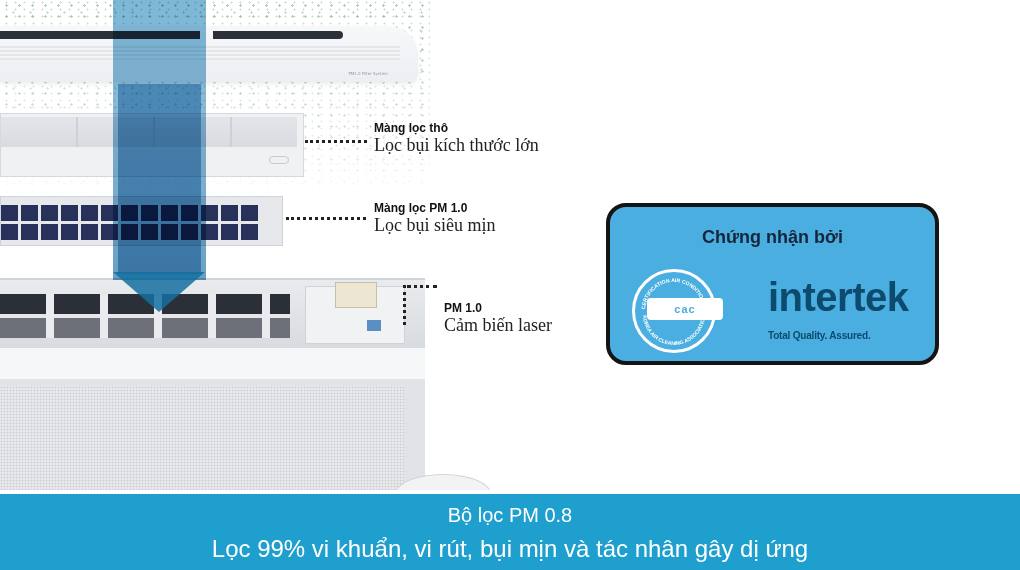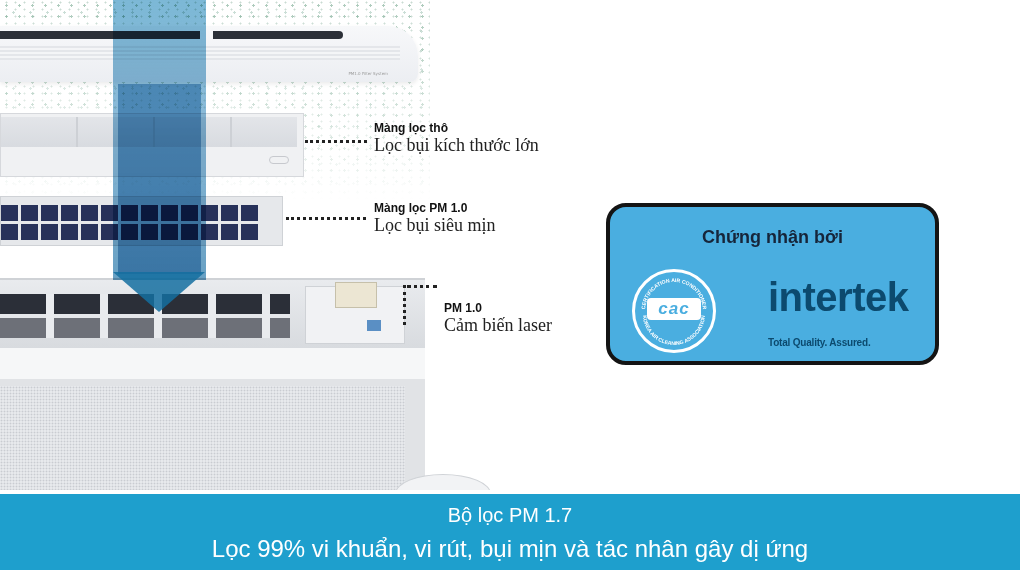--- a/index.html
+++ b/index.html
@@ -92,26 +92,26 @@
     .c2 { left: 374px; top: 199px; }
     .c3 { left: 444px; top: 263px; margin-top: 36px; }
 
     
     .cert { position: absolute; left: 606px; top: 203px; width: 333px; height: 162px;
       background: #4aaee0; border: 4px solid #141414; border-radius: 20px; }
     .cert .heading { position: absolute; left: 0; right: 0; top: 20px; text-align: center;
       font-family: Liberation Sans, sans-serif; font-size: 18px; font-weight: bold; color: #16253a; }
     .cac { position: absolute; left: 22px; top: 62px; width: 84px; height: 84px; border-radius: 50%;
       border: 3px solid #fff; }
-    .cac .mark { position: absolute; left: 12px; top: 26px; width: 54px; height: 22px; background: #fff; border-radius: 4px;
-      color: #4aaee0; font-family: "Liberation Sans", sans-serif; font-weight: bold; font-size: 17px; line-height: 22px; text-align: center; letter-spacing: 1px; font-style: italic; }
+    .cac .mark { position: absolute; left: 12px; top: 26px; width: 76px; height: 22px; background: #fff; border-radius: 4px;
+      color: #4aaee0; font-family: "Liberation Sans", sans-serif; font-weight: bold; font-size: 11px; line-height: 22px; text-align: center; letter-spacing: 1px; }
     .cac .ring-text { position: absolute; left: 0; top: 0; width: 78px; height: 78px; }
     .intertek { position: absolute; left: 158px; top: 70px; color: #0c4a6e; }
     .intertek .name { font-family: "Liberation Sans", sans-serif; font-weight: bold; font-size: 40px; line-height: 40px; letter-spacing: -0.5px; }
-    .intertek .tag { font-family: "Liberation Sans", sans-serif; font-weight: bold; font-size: 10px; margin-top: 20px; letter-spacing: -0.2px; }
+    .intertek .tag { font-family: "Liberation Sans", sans-serif; font-weight: bold; font-size: 10px; margin-top: 13px; letter-spacing: -0.2px; }
 
     
     .caption { position: absolute; left: 0; top: 494px; width: 1020px; height: 76px; background: #1e9fcd; color: #fff;
       text-align: center; font-family: "Liberation Sans", sans-serif; }
     .caption .line1 { position: absolute; left: 0; right: 0; top: 8px; font-size: 20px; line-height: 26px; }
     .caption .line2 { position: absolute; left: 0; right: 0; top: 42px; font-size: 24px; line-height: 26px; }
   </style>
 </head>
 <body>
 
@@ -188,15 +188,15 @@
     <div class="mark">cac</div>
   </div>
 
   <div class="intertek">
     <div class="name">intertek</div>
     <div class="tag">Total Quality. Assured.</div>
   </div>
 </div>
 
 <div class="caption">
-  <div class="line1">Bộ lọc PM 1.7</div>
+  <div class="line1">Bộ lọc PM 0.8</div>
   <div class="line2">Lọc 99% vi khuẩn, vi rút, bụi mịn và tác nhân gây dị ứng</div>
 </div>
 
 </body></html>

